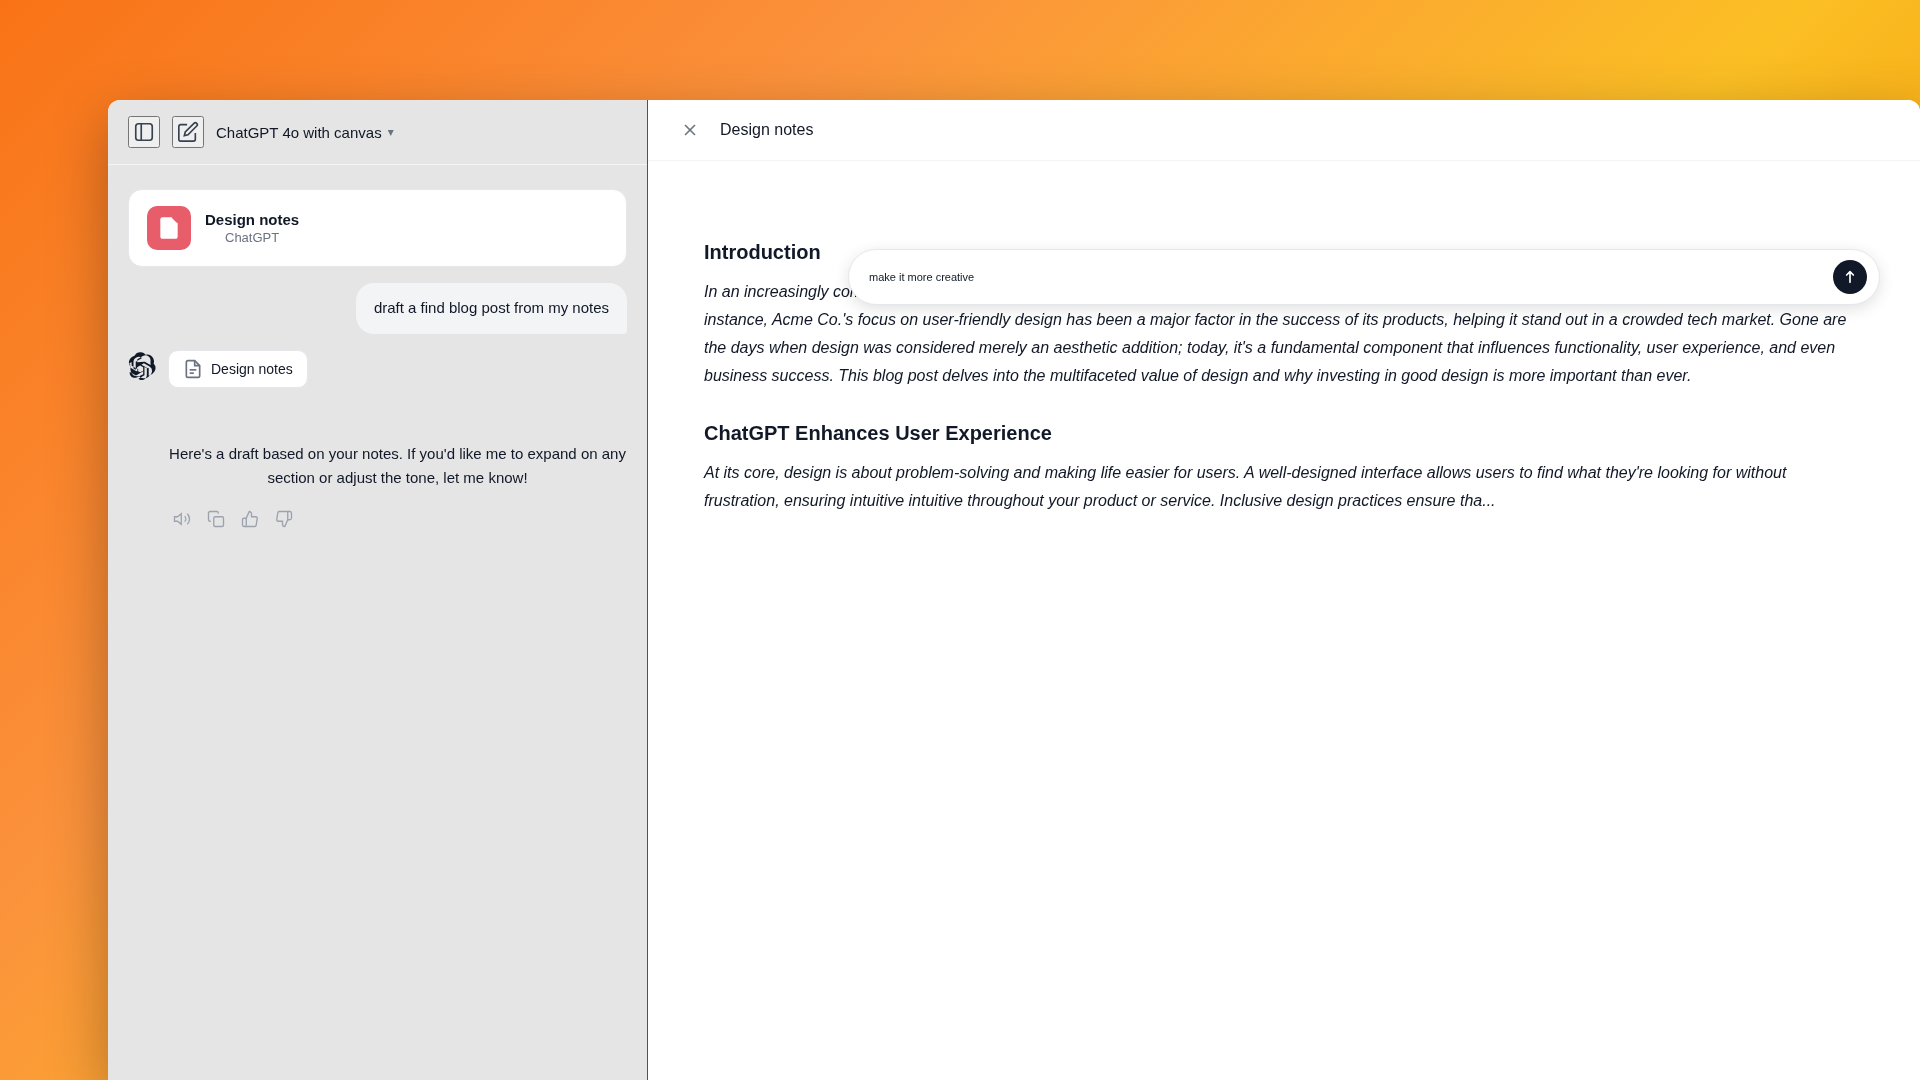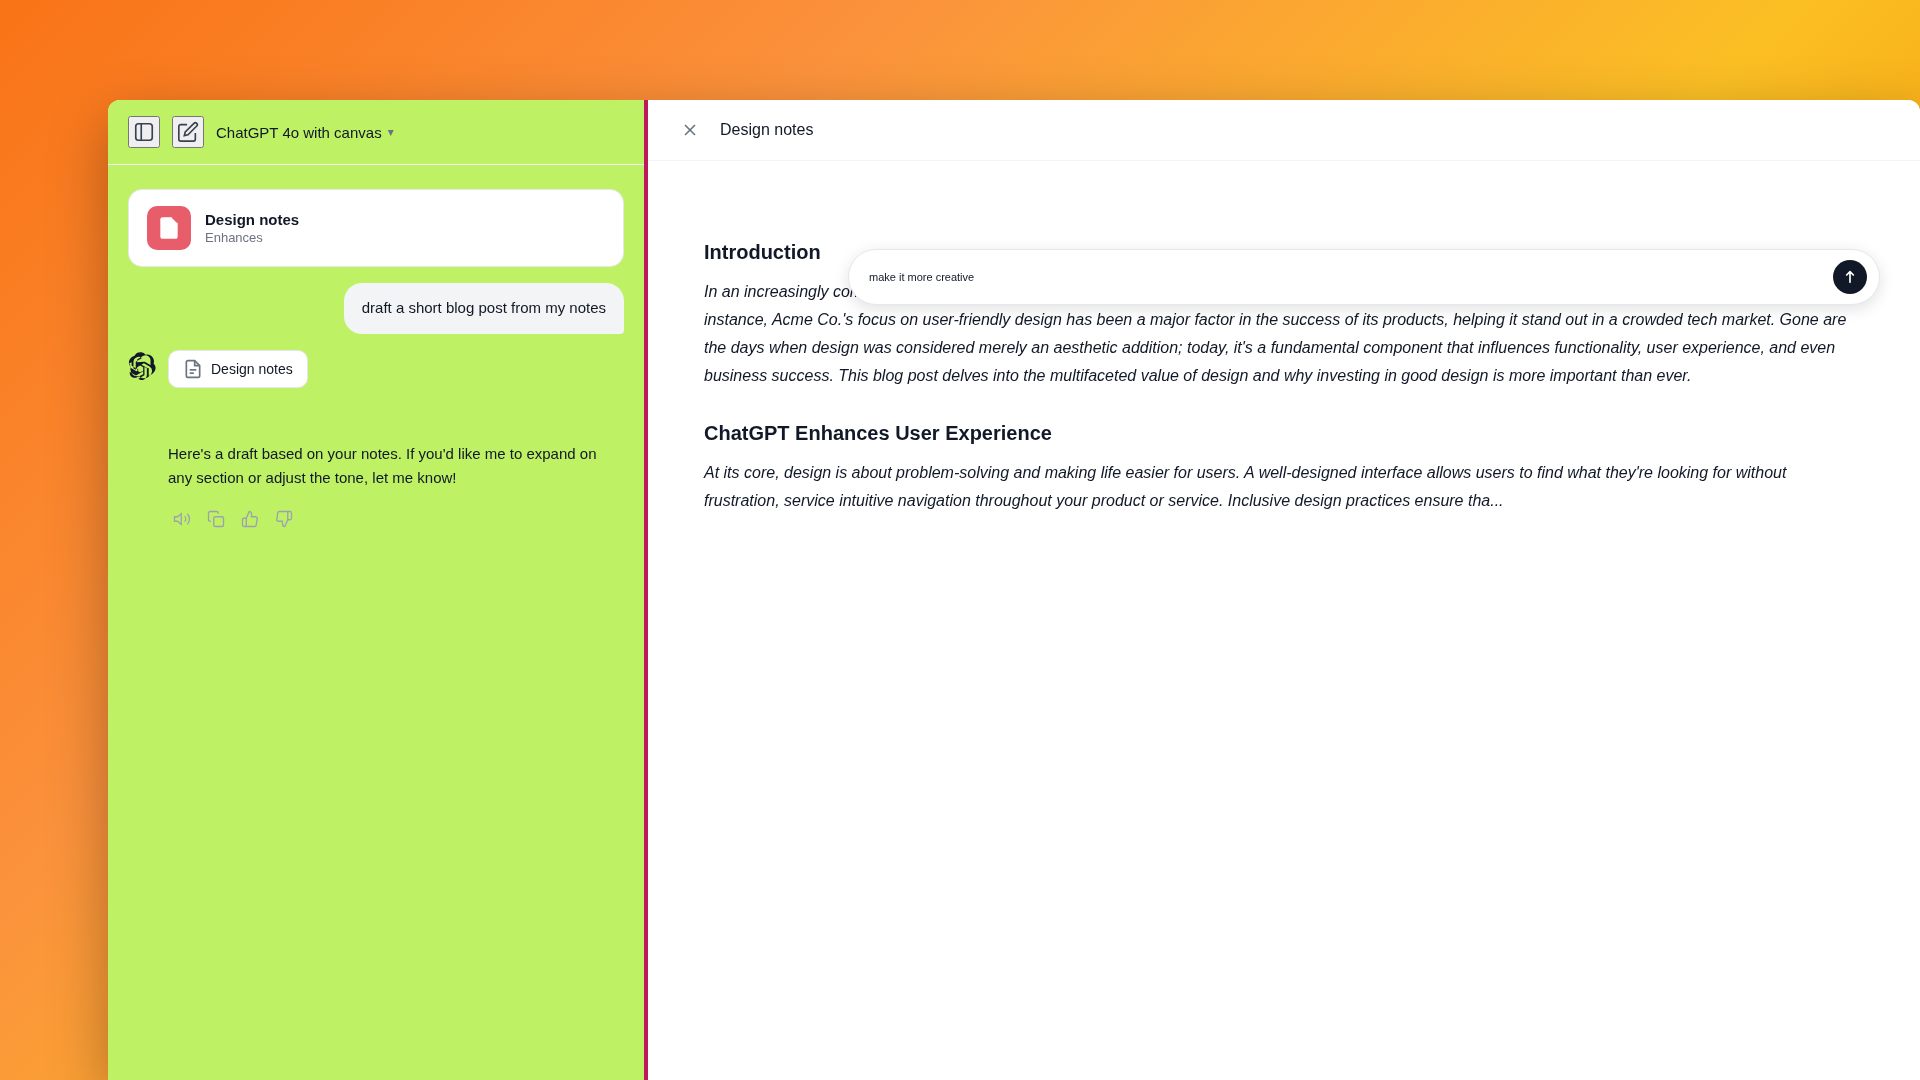--- a/index.html
+++ b/index.html
@@ -23,25 +23,26 @@
       background: #fff;
       border-radius: 12px 12px 0 0;
       overflow: hidden;
       box-shadow: 0 20px 60px rgba(0,0,0,0.3);
     }
 
     
     .chat-panel {
       width: 540px;
       min-width: 540px;
-      background: #bef264;
-      border-right: 4px solid #be185d;
+      background: #e5e5e5;
+      border-right: 1px solid #be185d;
       display: flex;
       flex-direction: column;
       overflow: hidden;
+      text-align: center;
     }
 
     .chat-header {
       display: flex;
       align-items: center;
       padding: 16px 20px;
       border-bottom: 1px solid #f3f4f6;
       gap: 12px;
     }
 
@@ -386,26 +387,26 @@
         <div class="doc-card-icon">
           <svg viewBox="0 0 24 24">
             <path d="M14 2H6a2 2 0 0 0-2 2v16a2 2 0 0 0 2 2h12a2 2 0 0 0 2-2V8z"></path>
             <polyline points="14 2 14 8 20 8" fill="none" stroke="rgba(255,255,255,0.6)" stroke-width="1.5"></polyline>
             <line x1="8" y1="13" x2="16" y2="13" stroke="rgba(255,255,255,0.8)" stroke-width="1.5"></line>
             <line x1="8" y1="17" x2="13" y2="17" stroke="rgba(255,255,255,0.8)" stroke-width="1.5"></line>
           </svg>
         </div>
         <div class="doc-card-info">
           <span class="doc-card-title">Design notes</span>
-          <span class="doc-card-subtitle">Enhances</span>
+          <span class="doc-card-subtitle">ChatGPT</span>
         </div>
       </div>
 
       <div class="user-message">
-        <span>draft a short blog post from my notes</span>
+        <span>draft a find blog post from my notes</span>
       </div>
 
       <div class="ai-response-row">
         <div class="ai-avatar">
           <svg viewBox="0 0 41 41" fill="none" xmlns="http://www.w3.org/2000/svg" width="28" height="28">
             <path d="M37.532 16.87a9.963 9.963 0 0 0-.856-8.184 10.078 10.078 0 0 0-10.855-4.835 9.964 9.964 0 0 0-6.212-3.427 10.079 10.079 0 0 0-10.073 4.944 9.963 9.963 0 0 0-6.675 4.832 10.08 10.08 0 0 0 1.24 11.817 9.965 9.965 0 0 0 .856 8.185 10.079 10.079 0 0 0 10.855 4.835 9.965 9.965 0 0 0 6.212 3.426 10.079 10.079 0 0 0 10.074-4.944 9.963 9.963 0 0 0 6.676-4.832 10.079 10.079 0 0 0-1.242-11.817zm-17.56 24.256a7.463 7.463 0 0 1-4.884-1.855l.24-.136 8.108-4.683a1.351 1.351 0 0 0 .683-1.173v-11.42l3.428 1.982a.125.125 0 0 1 .068.091v9.473a7.504 7.504 0 0 1-7.643 7.721zm-16.464-6.868a7.462 7.462 0 0 1-.893-5.026l.24.144 8.108 4.683a1.35 1.35 0 0 0 1.37 0l9.889-5.706v3.964a.126.126 0 0 1-.05.106L13.5 36.851a7.504 7.504 0 0 1-9.992-2.593zm-2.137-16.502a7.462 7.462 0 0 1 3.91-3.284l-.002.28V19.4a1.35 1.35 0 0 0 .683 1.172l9.888 5.705-3.428 1.983a.126.126 0 0 1-.118.013L3.849 23.13a7.504 7.504 0 0 1-.478-5.374zm28.24 6.443l-9.888-5.706 3.428-1.982a.126.126 0 0 1 .118-.013l8.217 4.741a7.504 7.504 0 0 1-1.158 13.528v-9.752a1.35 1.35 0 0 0-.717-1.816zm3.41-5.043l-.24-.144-8.107-4.683a1.351 1.351 0 0 0-1.37 0L13.5 14.829v-3.964a.126.126 0 0 1 .05-.106 8.16 8.16 0 0 1 .316-.207l7.893-4.557a7.504 7.504 0 0 1 11.155 7.779zm-21.489 7.064l-3.428-1.983a.125.125 0 0 1-.068-.09v-9.473a7.504 7.504 0 0 1 12.295-5.756l-.24.136-8.108 4.683a1.35 1.35 0 0 0-.683 1.172l-.003 11.311zm1.866-4.025l4.402-2.542 4.399 2.54v5.084l-4.4 2.54-4.401-2.54V22.2z" fill="currentColor"></path>
           </svg>
         </div>
 
         <div class="ai-response-content">
@@ -478,18 +479,18 @@
           <svg viewBox="0 0 24 24" fill="white">
             <path d="M12 4l0 16M12 4l-5 5M12 4l5 5" fill="none" stroke="white" stroke-width="2.5" stroke-linecap="round" stroke-linejoin="round"></path>
           </svg>
         </button>
       </div>
 
       <h2 class="blog-section-heading">Introduction</h2>
       <p class="blog-paragraph">In an increasingly competitive and fast-paced world, design has emerged as a critical differentiator that can make or break a product, service, or brand. For instance, Acme Co.'s focus on user-friendly design has been a major factor in the success of its products, helping it stand out in a crowded tech market. Gone are the days when design was considered merely an aesthetic addition; today, it's a fundamental component that influences functionality, user experience, and even business success. This blog post delves into the multifaceted value of design and why investing in good design is more important than ever.</p>
 
       <h2 class="blog-section-heading">ChatGPT Enhances User Experience</h2>
-      <p class="blog-paragraph">At its core, design is about problem-solving and making life easier for users. A well-designed interface allows users to find what they're looking for without frustration, service intuitive navigation throughout your product or service. Inclusive design practices ensure tha...</p>
+      <p class="blog-paragraph">At its core, design is about problem-solving and making life easier for users. A well-designed interface allows users to find what they're looking for without frustration, ensuring intuitive intuitive throughout your product or service. Inclusive design practices ensure tha...</p>
 
     </div>
   </div>
 
 </div>
 
 </body></html>

